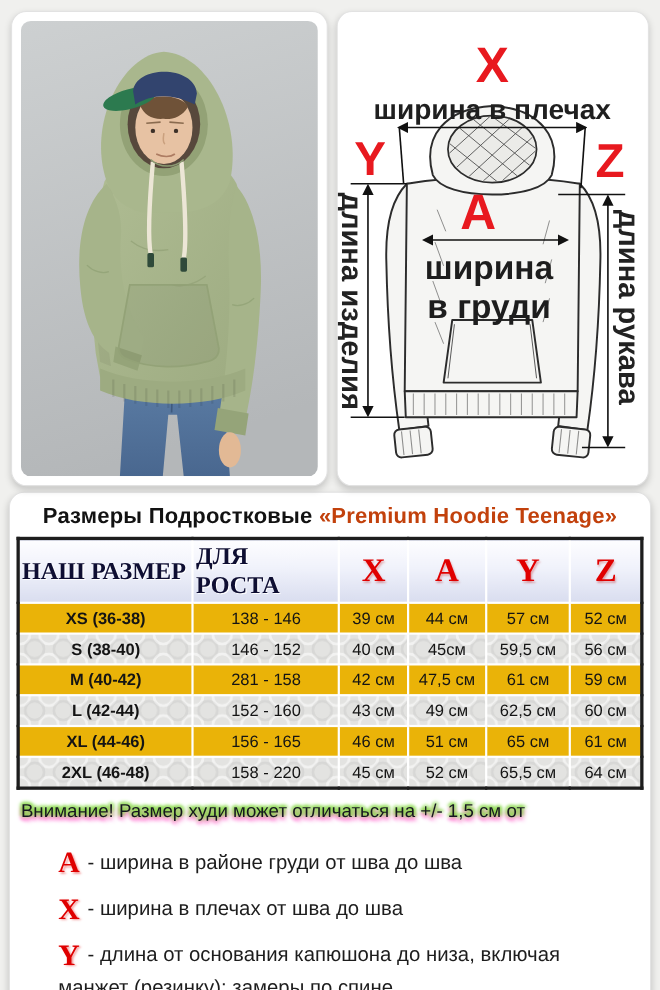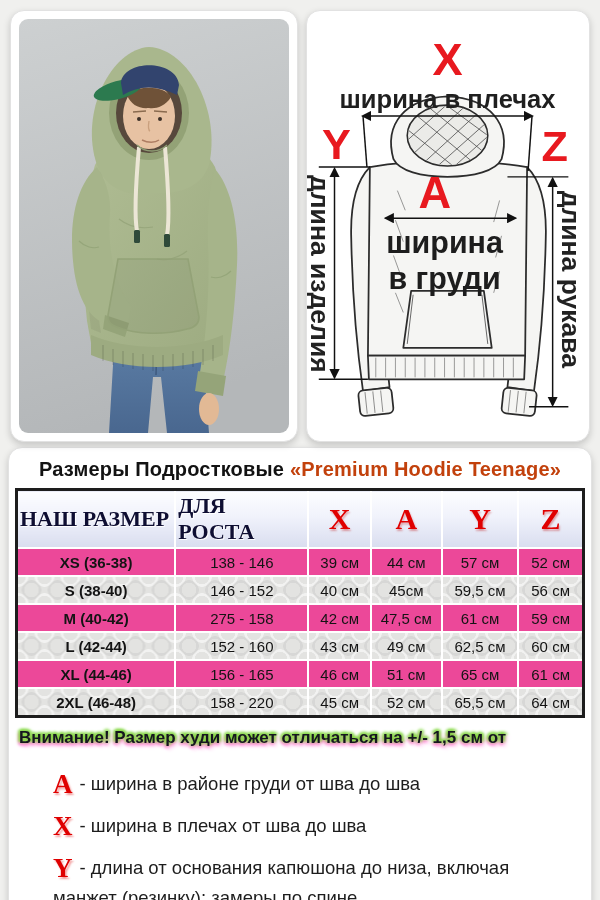--- a/index.html
+++ b/index.html
@@ -34,33 +34,33 @@
     border:2px solid #fff;height:40px;padding:2px;
     font-family:"Liberation Serif",serif;
   }
   th.h-small{font-size:22px;color:#0e0e32;text-shadow:1px 1px 0 rgba(255,255,255,.95);text-align:left;padding-left:10px;}
   th.h-letter{font-size:30px;color:#e00000;font-weight:bold;text-shadow:1px 2px 2px rgba(190,0,0,.35);}
   table.size-table td{
     border:2px solid #fff;font-size:15px;color:#141414;
     text-align:center;padding:4px 3px;height:18px;
   }
   td.c-size{text-align:left;font-weight:bold;padding-left:10px;}
-  tr.r-plain td{background:#ec4899;}
+  tr.r-plain td{background:#eab308;}
   tr.r-pattern td{
     background-color:#e3e3e1;
     background-image:
       radial-gradient(circle, rgba(255,255,255,0) 7px, rgba(0,0,0,0.05) 7.5px, rgba(0,0,0,0.05) 9.5px, rgba(255,255,255,0) 10px),
       radial-gradient(circle, rgba(255,255,255,0) 7px, rgba(255,255,255,0.55) 7.5px, rgba(255,255,255,0.55) 9.5px, rgba(255,255,255,0) 10px);
     background-size:26px 26px,26px 26px;
     background-position:0 0,13px 13px;
   }
 
   .note{
     margin:9px 4px 2px 4px;
-    font-size:17px;font-weight:bold;line-height:1.28;color:#16161f;
+    font-size:17px;font-weight:normal;line-height:1.28;color:#16161f;
     text-shadow:
       0 -2px 3px #7ed63b, -2px -1px 3px #8ada46, 2px -1px 3px #7ed63b,
       0 2px 3px #ff84d4, 2px 3px 4px #ff9ade, -2px 2px 3px #ff9ade;
   }
   .legend{padding:9px 8px 0 38px;}
   .legend-item{font-size:18.5px;color:#1d1d1d;margin:7px 0;line-height:1.3;max-width:528px;}
   .legend-letter{
     font-family:"Liberation Serif",serif;font-weight:bold;font-size:27px;color:#df0000;
     text-shadow:1.5px 1.5px 2px rgba(223,0,0,.4);margin-right:7px;vertical-align:-3px;
   }
@@ -246,21 +246,21 @@
       <tr class="r-pattern">
         <td class="c-size">S (38-40)</td>
         <td>146 - 152</td>
         <td>40 см</td>
         <td>45см</td>
         <td>59,5 см</td>
         <td>56 см</td>
       </tr>
       <tr class="r-plain">
         <td class="c-size">M (40-42)</td>
-        <td>275 - 158</td>
+        <td>281 - 158</td>
         <td>42 см</td>
         <td>47,5 см</td>
         <td>61 см</td>
         <td>59 см</td>
       </tr>
       <tr class="r-pattern">
         <td class="c-size">L (42-44)</td>
         <td>152 - 160</td>
         <td>43 см</td>
         <td>49 см</td>

